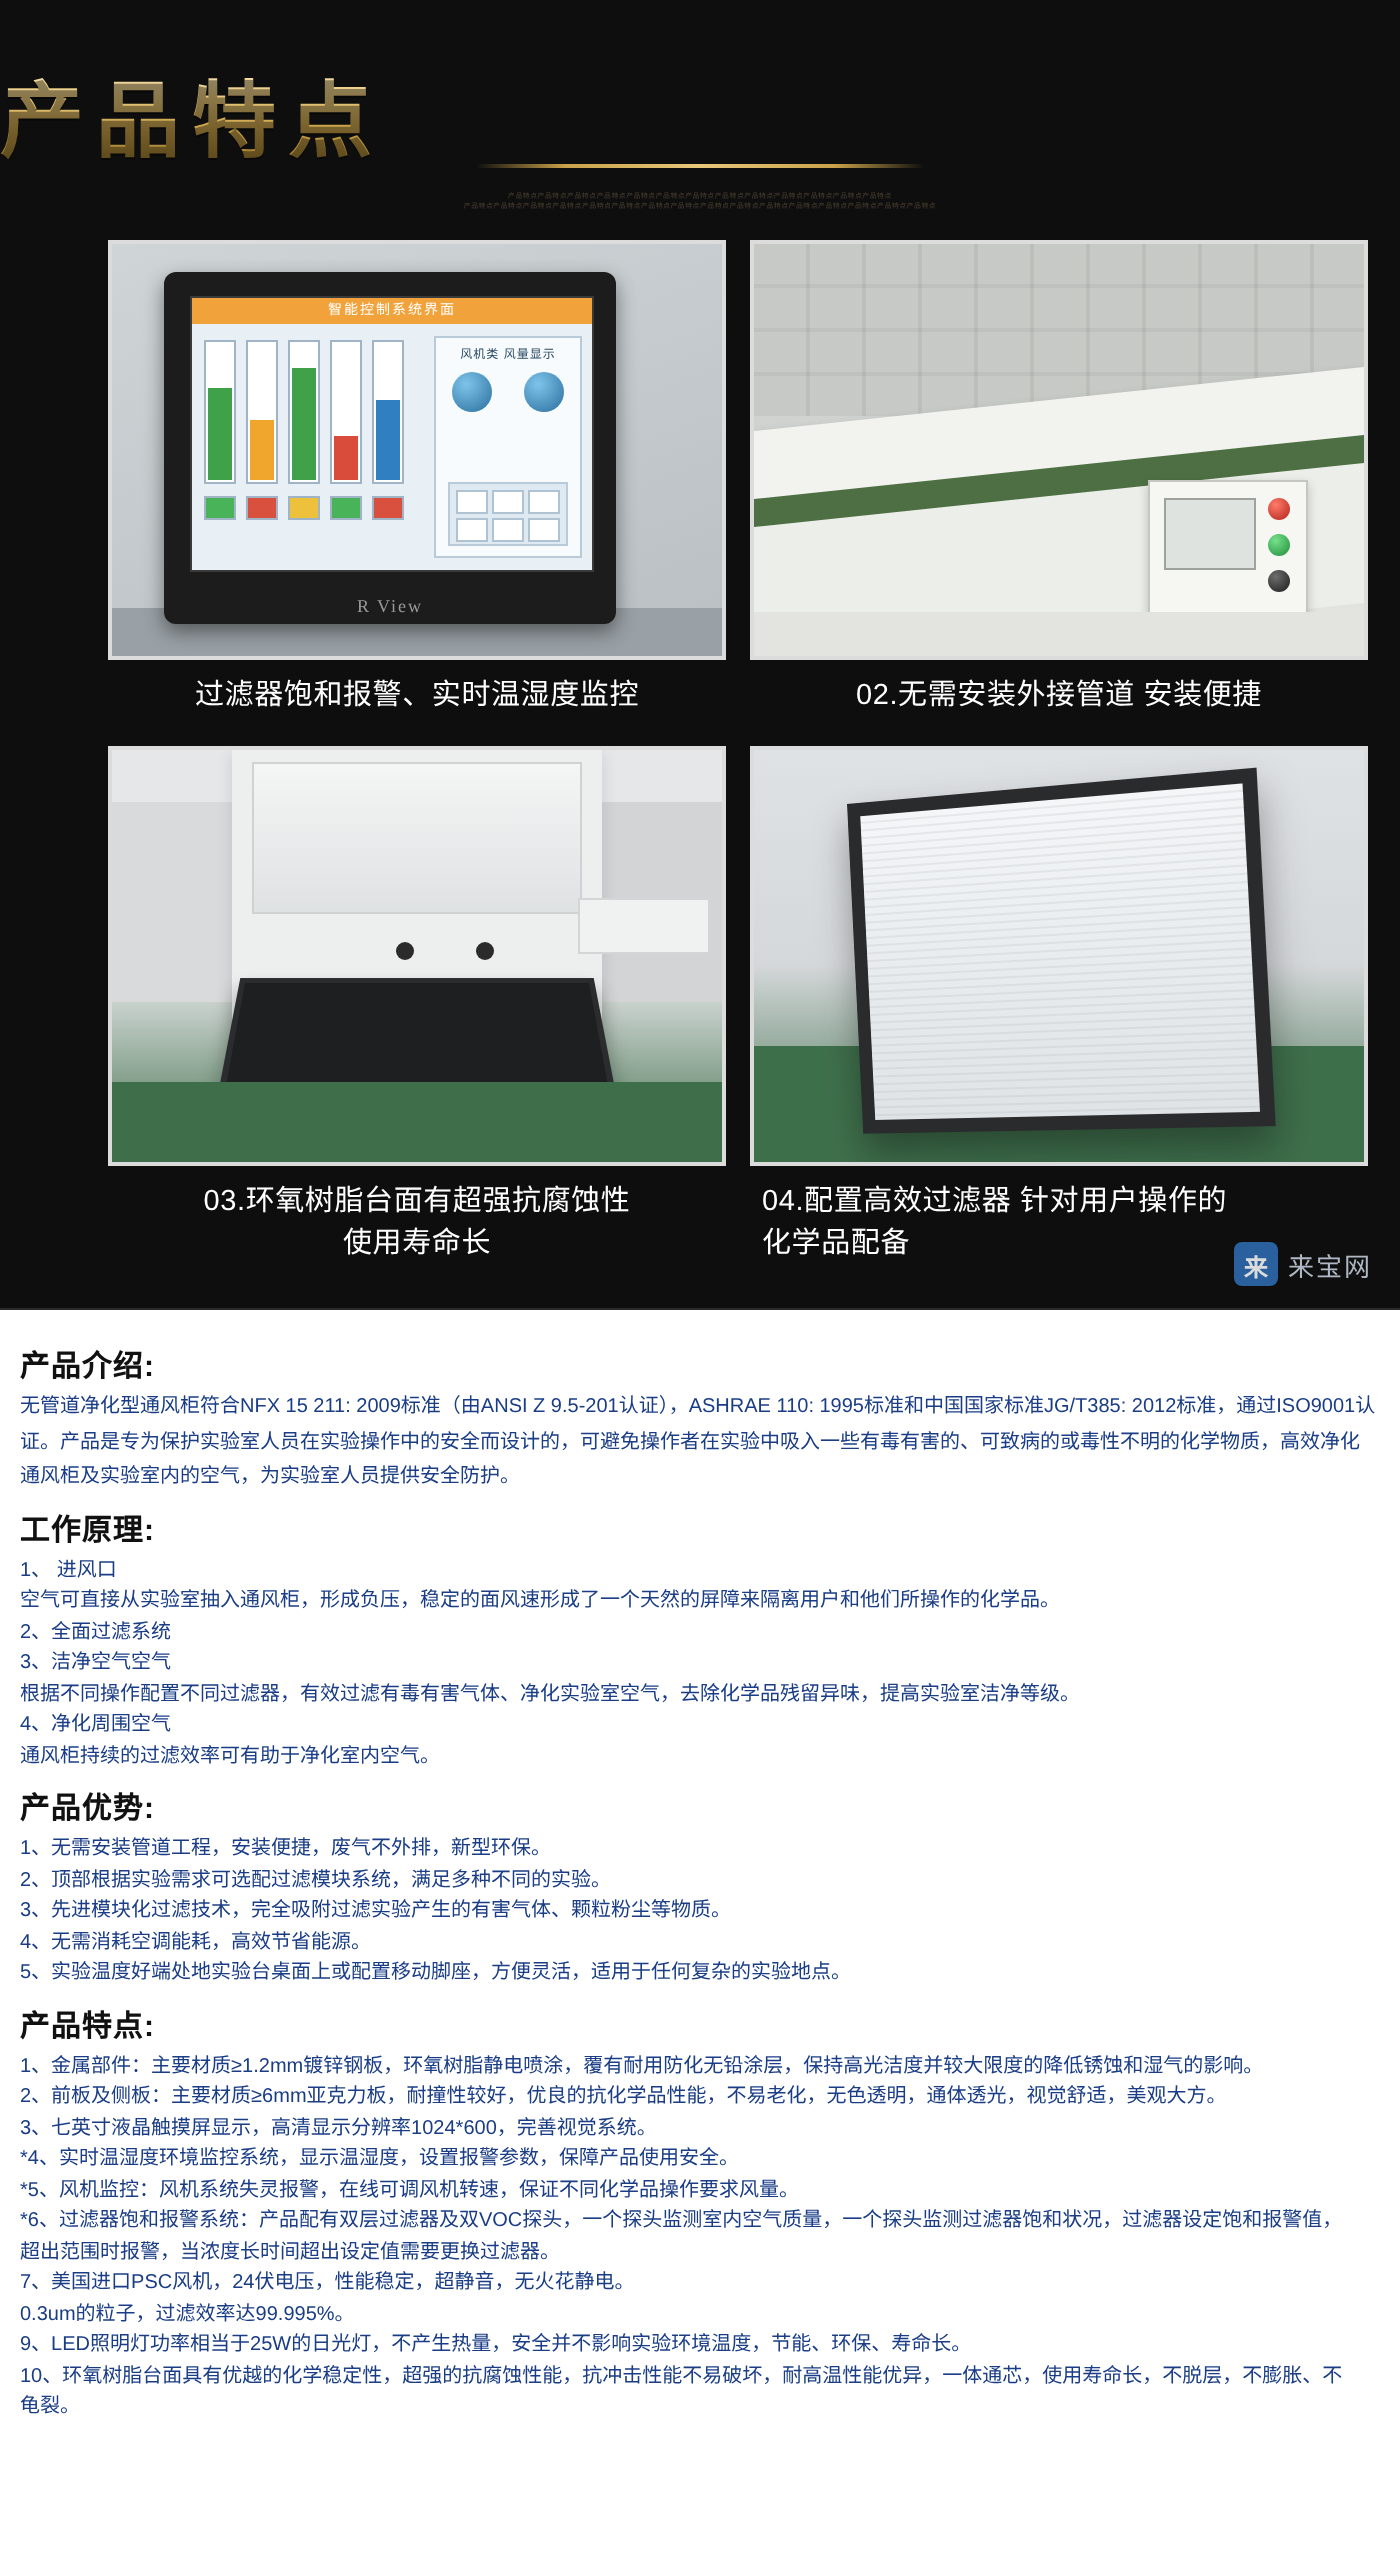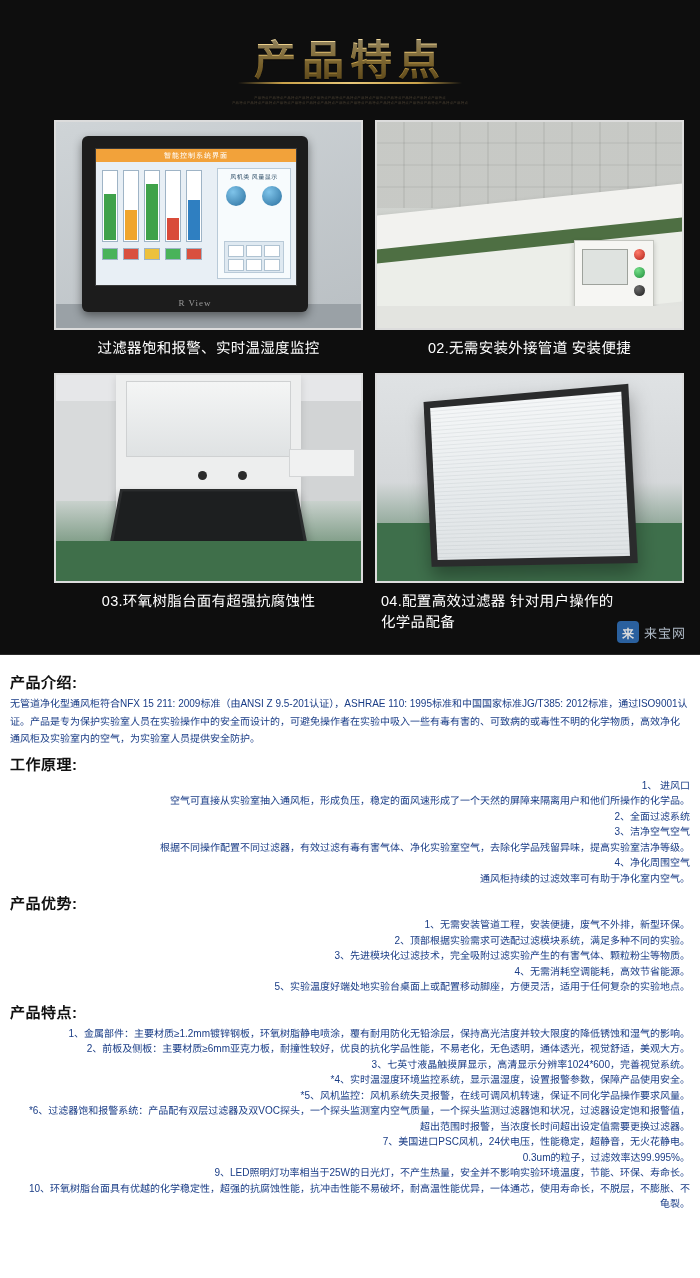--- a/index.html
+++ b/index.html
@@ -18,21 +18,20 @@
     position:relative;
     background:#0e0e0e;
     padding:0 0 14px 0;
     overflow:hidden;
   }
   .hero-title-wrap{
     position:relative;
     height:116px;
     display:flex;
     align-items:flex-start;
-    justify-content:center;
     padding-top:26px;
     box-sizing:border-box;
   }
   .hero-title{
     font-size:42px;
     letter-spacing:6px;
     font-weight:bold;
     background:linear-gradient(180deg,#fdf3d2 0%,#e7c77a 38%,#c9a24a 62%,#8a6a22 100%);
     -webkit-background-clip:text;
     background-clip:text;
@@ -200,21 +199,21 @@
   .content{padding:10px 10px 22px 10px;}
   .sec{margin-bottom:6px;}
   .sec-h{
     font-size:15px;font-weight:bold;color:#111;
     margin:6px 0 4px 0;letter-spacing:.5px;
   }
   .para{
     font-size:10px;line-height:15.5px;color:#1a3d86;
     text-align:justify;margin:0 0 2px 0;
   }
-  .line{font-size:10px;line-height:15.5px;color:#1a3d86;margin:0;text-align:right;}
+  .line{font-size:10px;line-height:15.5px;color:#1a3d86;margin:0;}
 </style>
 </head>
 <body>
 
 <div class="page">
 
   <div class="hero">
 
     <div class="hero-title-wrap">
       <div class="hero-title">产品特点</div>
@@ -314,20 +313,21 @@
           <div class="sash"></div>
           <div class="tagR"></div>
           <div class="knob3 k1"></div>
           <div class="knob3 k2"></div>
           <div class="worktop"></div>
           <div class="base"></div>
           <div class="floor"></div>
         </div>
         <div class="photo-caption">
           <div>03.环氧树脂台面有超强抗腐蚀性</div>
+          <div>使用寿命长</div>
         </div>
       </div>
 
       <div class="photo-card">
         <div class="photo-frame p4">
           <div class="floor4"></div>
           <div class="shadow"></div>
           <div class="filter"></div>
         </div>
         <div class="photo-caption left">

